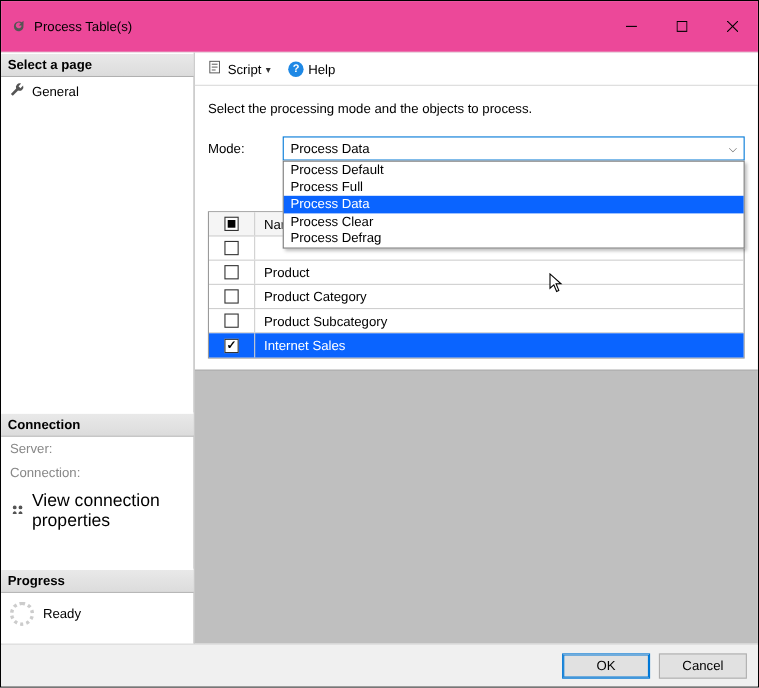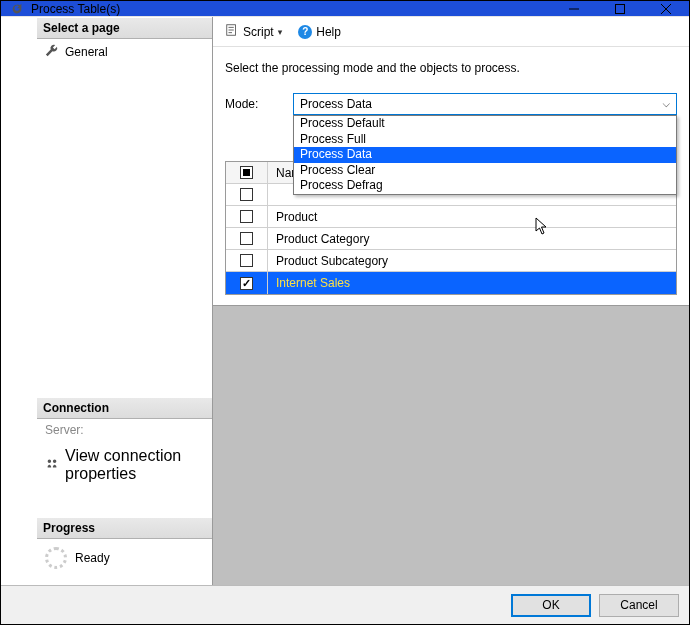--- a/index.html
+++ b/index.html
@@ -6,23 +6,23 @@
   html, body { margin: 0; padding: 0; font-family: "Segoe UI", Tahoma, sans-serif; font-size: 12px; color: #000; }
   .window {
     width: 690px; height: 625px;
     border: 1px solid #000;
     background: #fff;
     display: flex; flex-direction: column;
     position: relative;
   }
   
   .titlebar {
-    height: 16px;
+    height: 47px;
     display: flex; align-items: center;
-    background: #1d4ed8;
+    background: #ec4899;
     border-bottom: 1px solid #e5e5e5;
   }
   .titlebar .icon {
     width: 16px; height: 16px; margin-left: 8px;
     display: flex; align-items: center; justify-content: center;
   }
   .titlebar .title { margin-left: 6px; font-size: 12px; }
   .titlebar .controls { margin-left: auto; display: flex; }
   .titlebar .ctrl {
     width: 46px; height: 30px;
@@ -33,21 +33,20 @@
   .body {
     flex: 1; display: flex; min-height: 0;
     border-bottom: 1px solid #bbb;
   }
   
   .left {
     width: 176px;
     background: #fff;
     display: flex; flex-direction: column;
     border-right: 1px solid #9a9a9a;
-    margin-left: 36px;
   }
   .section-header {
     background: linear-gradient(#e9e9e9, #dcdcdc);
     border-top: 1px solid #fff;
     border-bottom: 1px solid #b0b0b0;
     font-weight: bold;
     padding: 3px 6px;
     font-size: 12px;
   }
   .nav-item {
@@ -139,21 +138,21 @@
     background: #fff;
   }
   .trow {
     display: flex; align-items: center;
     height: 22px;
     border-bottom: 1px solid #cfcfcf;
     font-size: 12px;
   }
   .trow:last-child { border-bottom: none; }
   .trow.header { background: #f5f5f5; }
-  .trow.selected { background: #0a64ff; color: #fde047; }
+  .trow.selected { background: #0a64ff; color: #ffffff; }
   .trow .chkcell {
     width: 42px; display: flex; align-items: center; justify-content: center;
     border-right: 1px solid #cfcfcf;
     height: 100%;
   }
   .trow .namecell {
     flex: 1; padding: 0 8px;
     border-right: 0;
   }
   .chk {
@@ -233,20 +232,21 @@
               <path d="M13.7 4.3a4 4 0 0 1-5.2 5.2L3 15l-2-2 5.5-5.5a4 4 0 0 1 5.2-5.2L9 5l2 2 2.7-2.7z" fill="#555"></path>
             </svg>
         </span>
         <span>General</span>
       </div>
 
       <div class="spacer-flex"></div>
 
       <div class="section-header">Connection</div>
       <div class="conn-label">Server:</div>
+      <div class="conn-label">Connection:</div>
       <div class="view-conn">
         <span>
           <svg width="14" height="14" viewBox="0 0 16 16">
               <path d="M5 4a2 2 0 1 1 0 4 2 2 0 0 1 0-4zm6 0a2 2 0 1 1 0 4 2 2 0 0 1 0-4zM3 12c0-1.5 2-2 2-2s2 .5 2 2v1H3v-1zm6 0c0-1.5 2-2 2-2s2 .5 2 2v1H9v-1z" fill="#555"></path>
             </svg>
         </span>
         <span>View connection properties</span>
       </div>
 
       <div style="height:34px"></div>

